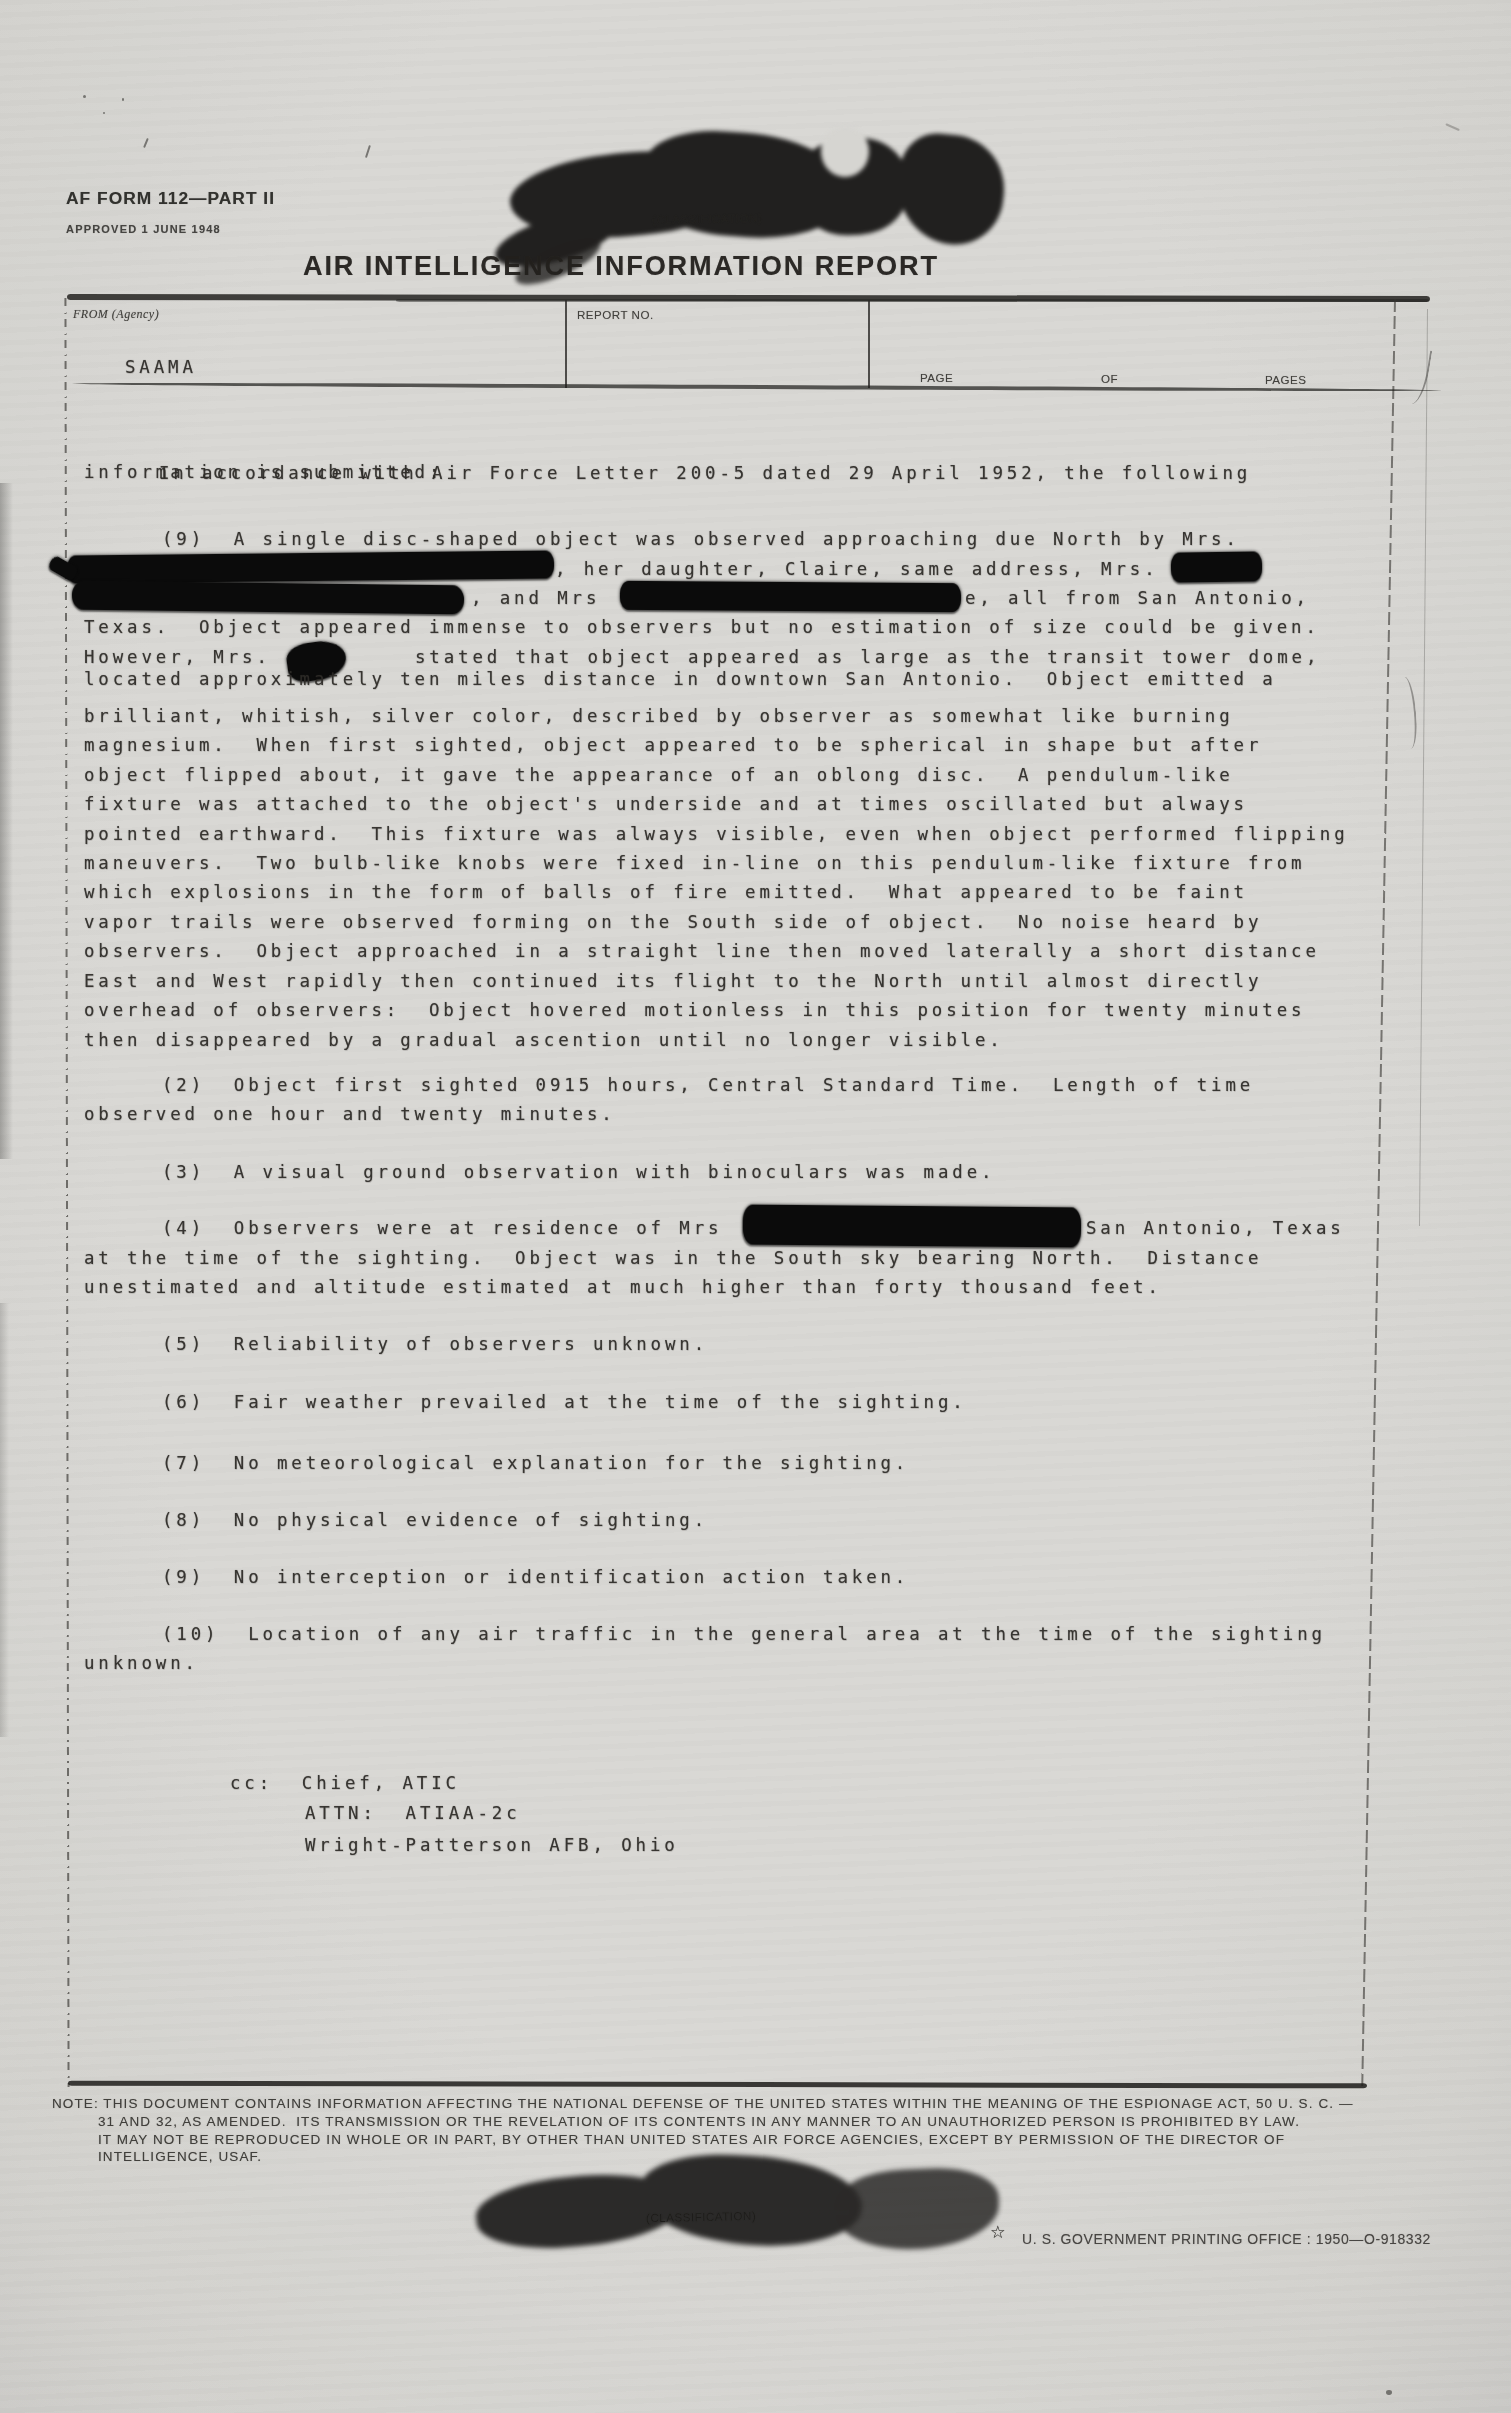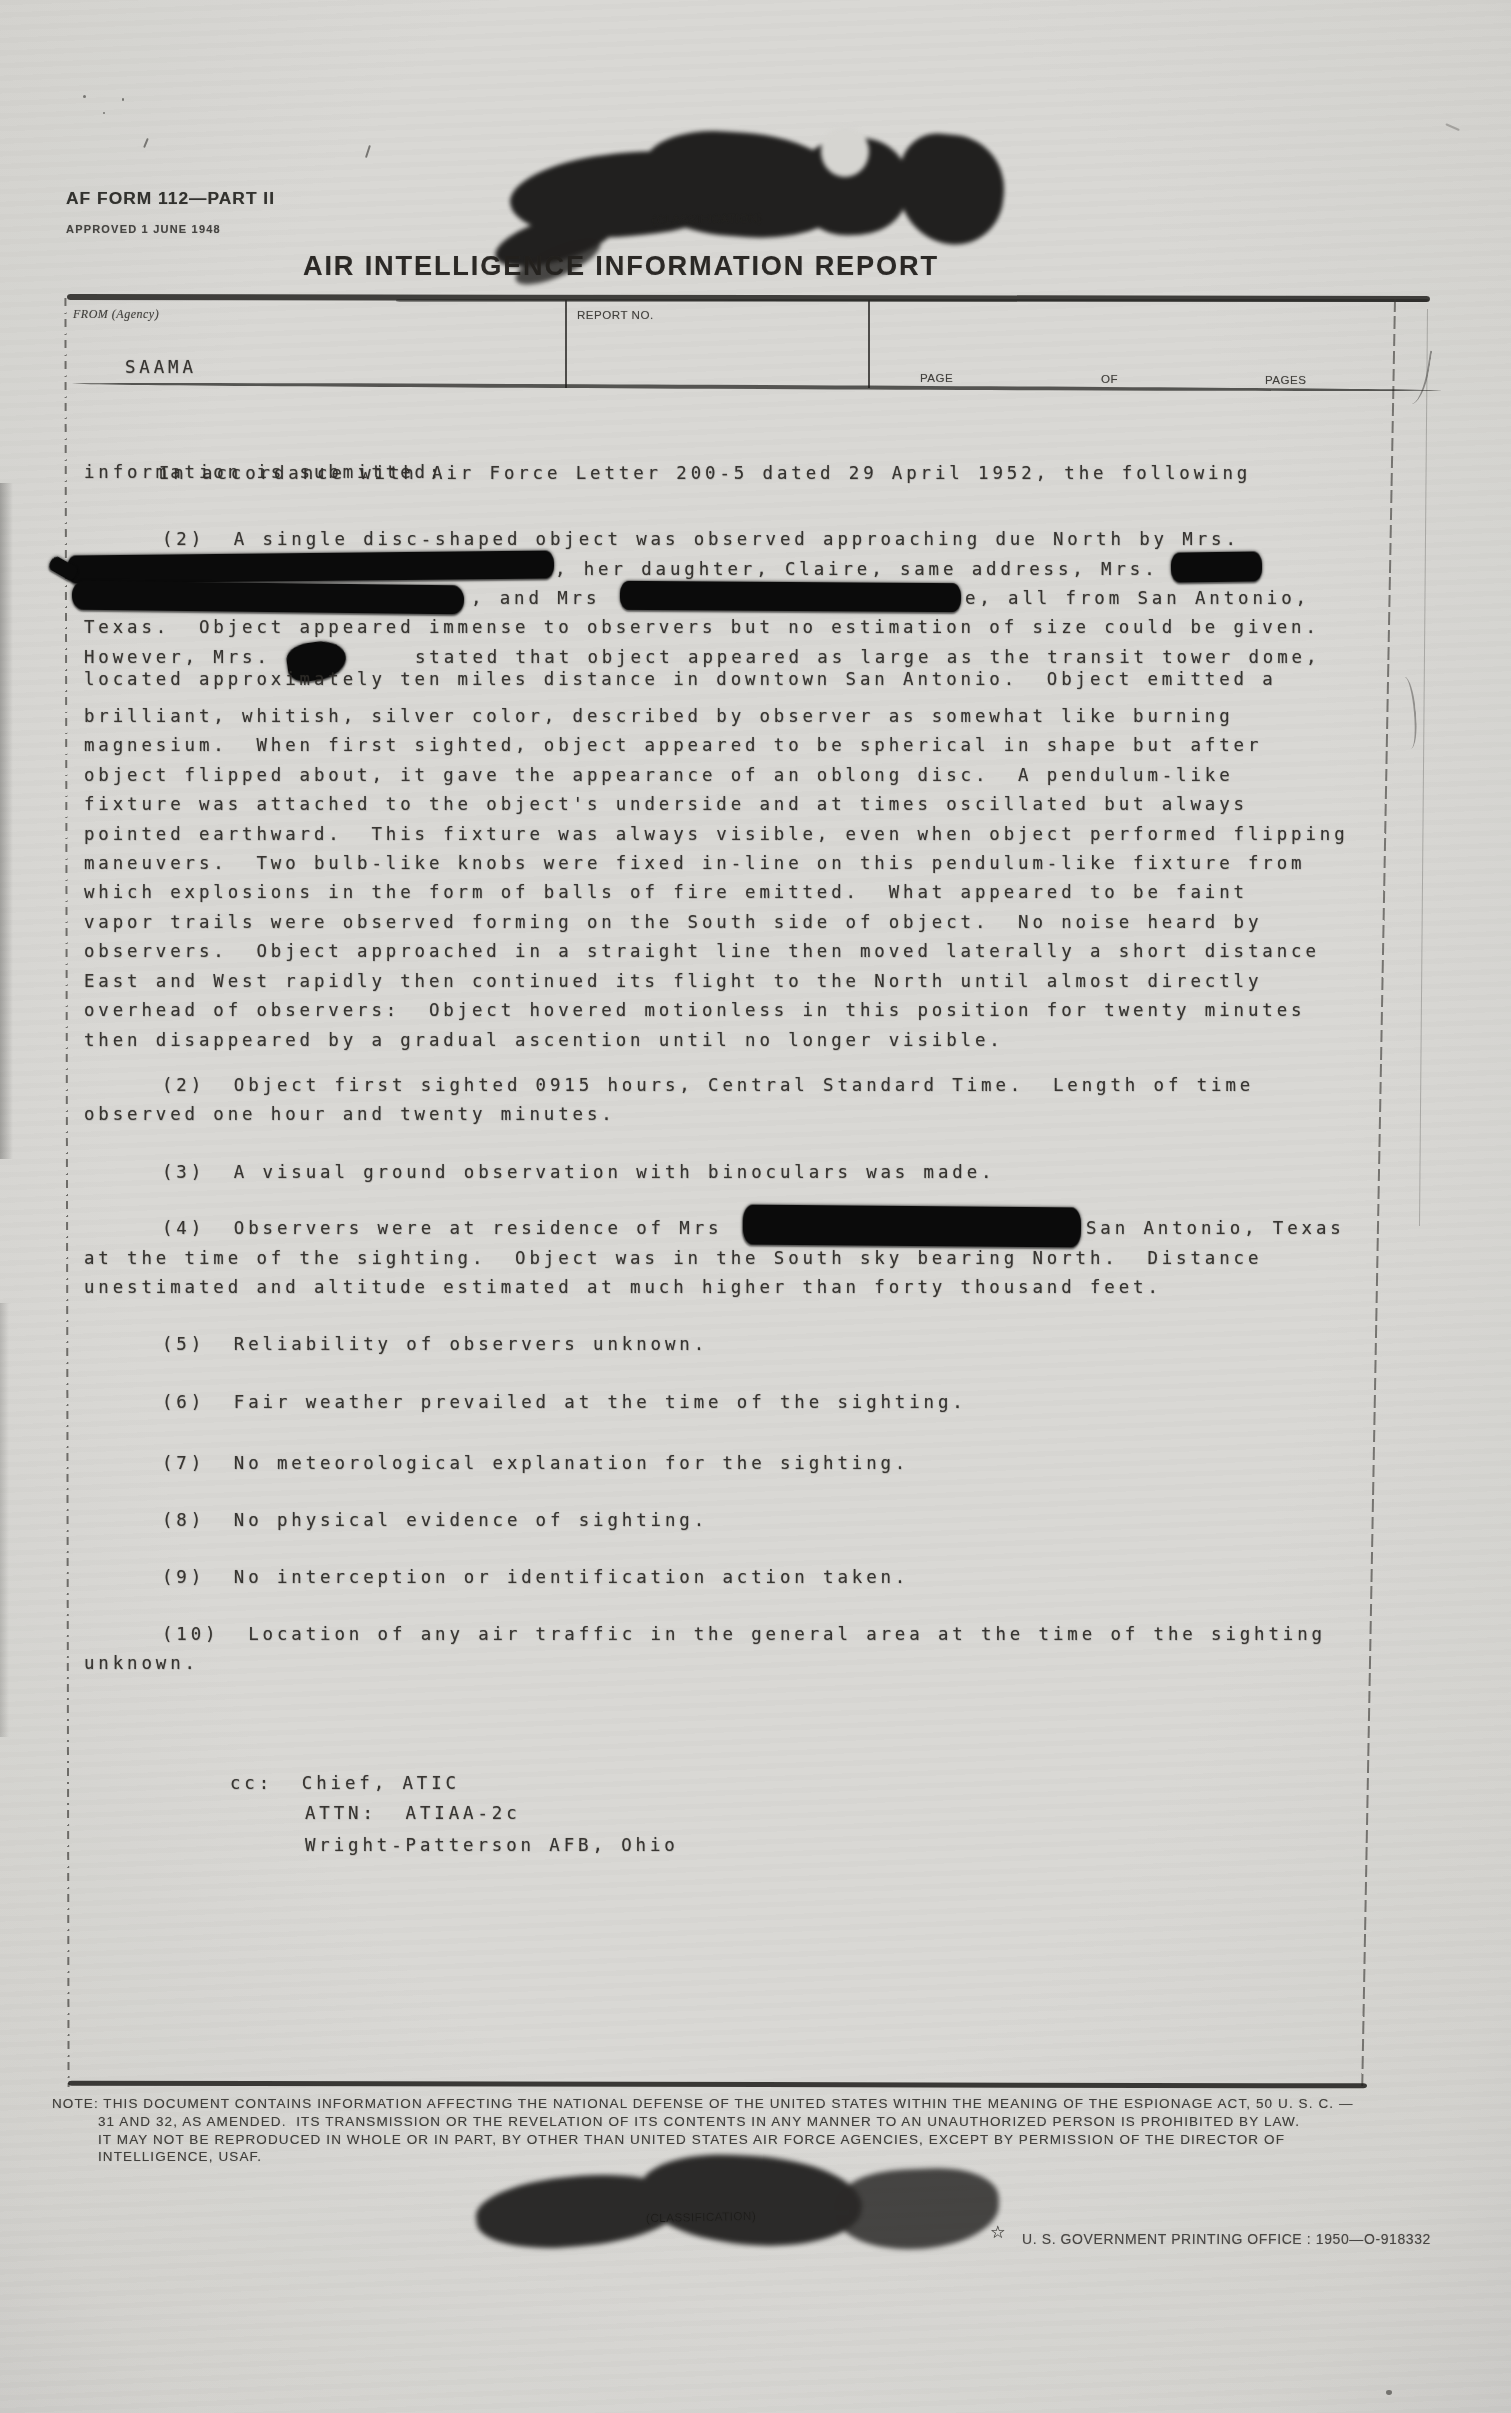--- a/index.html
+++ b/index.html
@@ -78,21 +78,21 @@
   <div class="print" style="left:920px;top:371px;font-size:11.6px;letter-spacing:0.5px;color:rgba(48,46,43,0.8);">PAGE</div>
   <div class="print" style="left:1101px;top:372px;font-size:11.6px;letter-spacing:0.5px;color:rgba(48,46,43,0.8);">OF</div>
   <div class="print" style="left:1265px;top:373px;font-size:11.6px;letter-spacing:0.5px;color:rgba(48,46,43,0.8);">PAGES</div>
   <div class="vline" style="left:565px;top:300px;width:1.9px;height:88px;opacity:.8;"></div>
   <div class="vline" style="left:868px;top:300px;width:1.9px;height:88px;opacity:.8;"></div>
   <div class="rule" style="left:72px;top:385px;width:1370px;height:4.3px;transform:rotate(0.28deg);opacity:.7;border-radius:50%;"></div>
 
   <div class="tw" style="left:159px;top:431px;margin-top:30px;">In accordance with Air Force Letter 200-5 dated 29 April 1952, the following</div>
   <div class="tw" style="left:84px;top:460px;">information is submitted:</div>
 
-  <div class="tw" style="left:162px;top:527px;">(2)  A single disc-shaped object was observed approaching due North by Mrs.</div>
+  <div class="tw" style="left:162px;top:527px;">(9)  A single disc-shaped object was observed approaching due North by Mrs.</div>
 
   <div class="redact" style="left:67px;top:553px;width:487px;height:28px;transform:rotate(-0.6deg);"></div>
   <div class="redact" style="left:49px;top:561px;width:29px;height:14.5px;transform:rotate(30deg);"></div>
   <div class="tw" style="left:555px;top:557px;">, her daughter, Claire, same address, Mrs.</div>
   <div class="redact" style="left:1171px;top:552px;width:91px;height:30px;transform:rotate(-0.8deg);"></div>
 
   <div class="redact" style="left:72px;top:583px;width:392px;height:29px;transform:rotate(0.7deg);border-radius:11.6px/14.5px;"></div>
   <div class="tw" style="left:471px;top:586px;">, and Mrs</div>
   <div class="redact" style="left:620px;top:582px;width:341px;height:29px;transform:rotate(0.4deg);"></div>
   <div class="tw" style="left:965px;top:586px;">e, all from San Antonio,</div>

